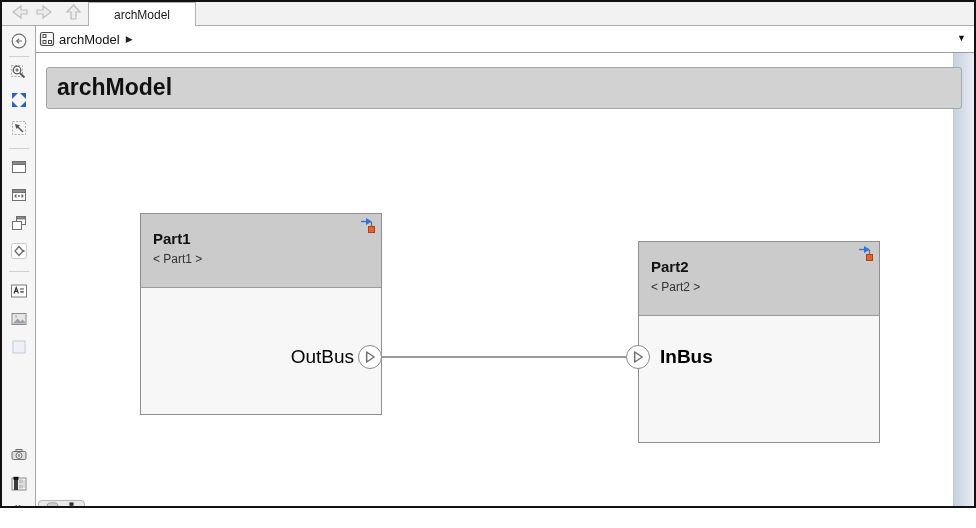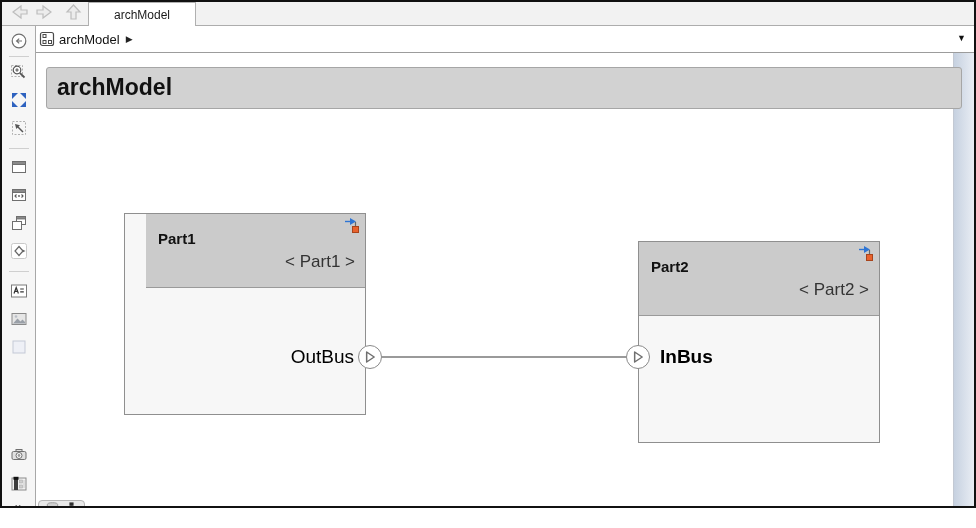--- a/index.html
+++ b/index.html
@@ -32,21 +32,21 @@
   .page{position:absolute;left:0;top:0;width:918px;height:458px;background:#fff;border-right:1px solid #c3c9d3;border-bottom:1px solid #c3c9d3;box-sizing:border-box;}
   .right-margin{position:absolute;left:918px;top:0;width:20px;height:458px;background:linear-gradient(90deg,#c6d1e0,#e9edf4);}
   .bottom-band{position:absolute;left:0;top:458px;width:938px;height:15px;background:#adbbcf;border-top:1px solid #98a9c0;box-sizing:border-box;}
   .scroll-sq{position:absolute;top:2px;width:6px;height:10px;background:#9cafc7;}
   .banner{position:absolute;left:10px;top:14px;width:916px;height:42px;background:#d2d2d2;border:1px solid #a6a6a6;border-radius:3px;box-sizing:border-box;z-index:2;}
   .banner span{display:block;padding-left:10px;line-height:39px;font-size:23px;font-weight:bold;color:#111;}
 
   .component{position:absolute;width:242px;height:202px;border:1px solid #8f8f8f;background:#f7f7f7;box-sizing:border-box;z-index:2;}
   .comp-header{position:relative;height:74px;background:#cbcbcb;border-bottom:1px solid #9a9a9a;box-sizing:border-box;padding:16px 10px 0 12px;}
   .comp-name{font-size:15px;font-weight:bold;color:#111;}
-  .comp-stereo{margin-top:5px;font-size:17px;color:#333;text-align:right;}
+  .comp-stereo{margin-top:5px;font-size:12px;color:#333;}
   .comp-badge{position:absolute;right:3px;top:3px;width:18px;height:18px;}
 
   .connector{position:absolute;left:346px;top:303px;width:244px;height:0;border-top:2px solid #9a9a9a;z-index:2;}
   .port{position:absolute;width:24px;height:24px;border-radius:50%;background:#fff;border:1.5px solid #8a8a8a;box-sizing:border-box;z-index:3;
         display:flex;align-items:center;justify-content:center;}
   .port-label{position:absolute;top:291px;height:26px;line-height:26px;font-size:19px;color:#000;z-index:3;}
 
   .view-toggle{position:absolute;left:2px;top:447px;width:47px;height:21px;background:#e9e9e9;border:1px solid #b5b5b5;border-radius:4px;box-sizing:border-box;
                display:flex;align-items:center;justify-content:center;gap:4px;z-index:4;}
 </style>
@@ -208,21 +208,21 @@
     <div class="bottom-band">
       <div class="scroll-sq" style="left:919px;"></div>
       <div class="scroll-sq" style="left:926px;"></div>
       <div class="scroll-sq" style="left:933px;"></div>
     </div>
 
     <div class="banner">
       <span>archModel</span>
     </div>
 
-    <div class="component" style="left:88px;top:160px;padding-left:21px;">
+    <div class="component" style="left:104px;top:160px;">
       <div class="comp-header">
         <div class="comp-name">Part1</div>
         <div class="comp-stereo">&lt; Part1 &gt;</div>
         <span class="comp-badge">
           <svg width="18" height="18" viewBox="0 0 18 18">
                 <path d="M1 4.5 H6" stroke="#2e75d4" stroke-width="1.4"></path>
                 <polygon points="6,1 12,4.5 6,8" fill="#2e75d4"></polygon>
                 <path d="M11.5 5 V10" stroke="#666" stroke-width="1.2"></path>
                 <rect x="8.5" y="9.5" width="6" height="6" fill="#e8622d" stroke="#a8441c"></rect>
               </svg>

